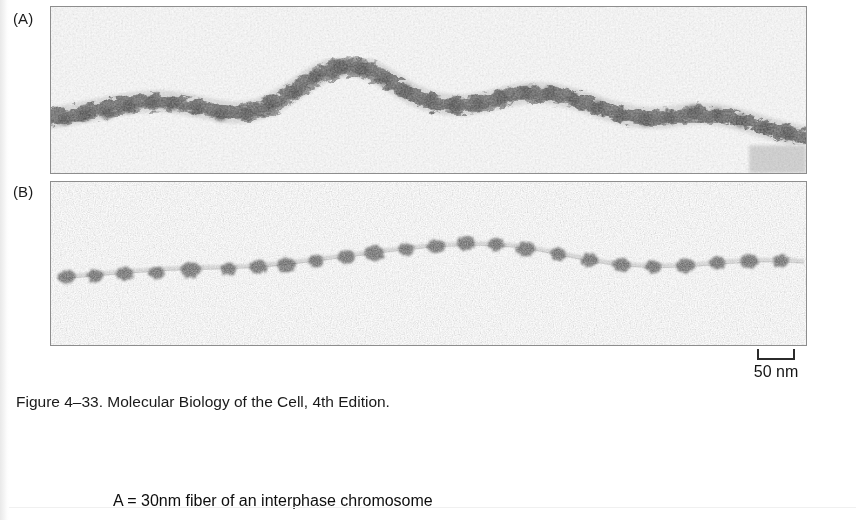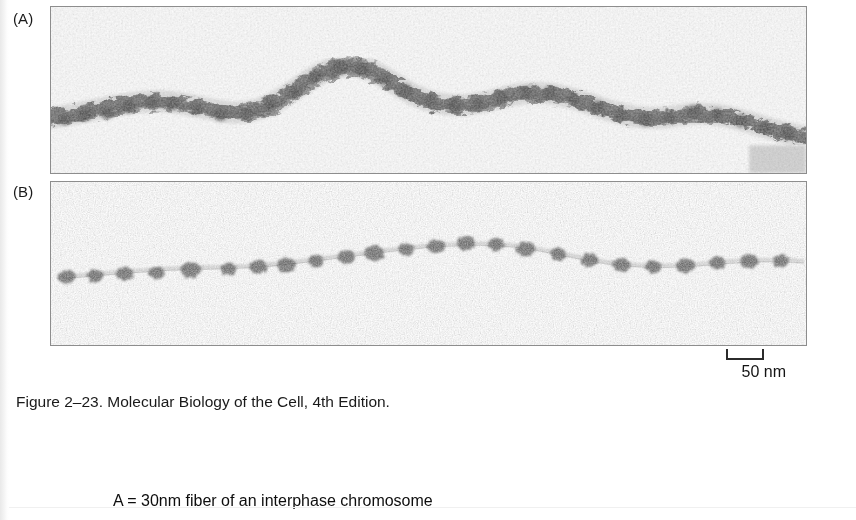--- a/index.html
+++ b/index.html
@@ -51,23 +51,23 @@
     overflow: hidden;
     box-sizing: border-box;
   }
   #panel-a-image { left: 50px; top: 6px;   width: 757px; height: 168px; }
   #panel-b-image { left: 50px; top: 181px; width: 757px; height: 165px; }
   .micrograph svg { display: block; width: 100%; height: 100%; }
 
   
   #scale-bar-group {
     position: absolute;
-    left: 704px; top: 349px;
+    left: 735px; top: 349px;
     width: 82px;
-    text-align: right;
+    text-align: center;
   }
   #scale-bar-bracket {
     position: relative;
     width: 38px;
     height: 11px;
     margin: 0 auto;
     box-sizing: border-box;
     border-left: 2px solid #2b2b2b;
     border-right: 2px solid #2b2b2b;
     border-bottom: 2px solid #2b2b2b;
@@ -257,20 +257,20 @@
 
     <rect x="0" y="0" width="757" height="165" filter="url(#grainB)" opacity="0.55"></rect>
   </svg>
 </div>
 
 <div id="scale-bar-group">
   <div id="scale-bar-bracket"></div>
   <div id="scale-bar-label">50 nm</div>
 </div>
 
-<div id="figure-caption">Figure 2–23. Molecular Biology of the Cell, 4th Edition.</div>
+<div id="figure-caption">Figure 4–33. Molecular Biology of the Cell, 4th Edition.</div>
 
 <div id="legend-block">
   <div class="legend-line">A = 30nm fiber of an interphase chromosome</div>
   
 </div>
 
 <div id="bottom-rule"></div>
 
 </body></html>

